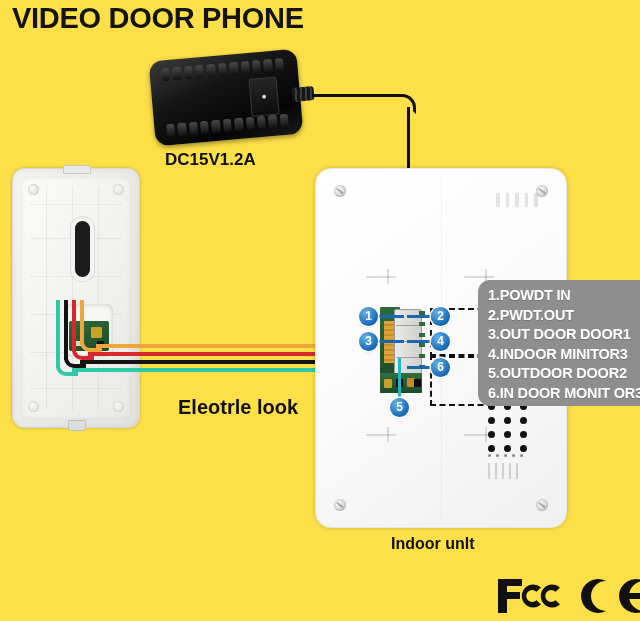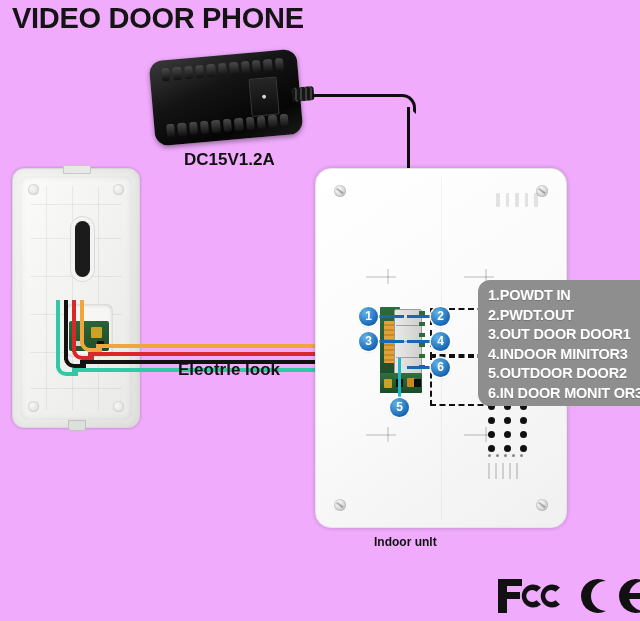--- a/index.html
+++ b/index.html
@@ -7,21 +7,21 @@
     padding: 0;
     background: #ffffff;
   }
   body {
     font-family: "Liberation Sans", sans-serif;
   }
   #page {
     position: relative;
     width: 640px;
     height: 621px;
-    background: #f0abfc;
+    background: #fde047;
     overflow: hidden;
   }
 
   
   .title-top {
     position: absolute;
     left: 12px;
     top: 2px;
     font-size: 29px;
     font-weight: bold;
@@ -41,24 +41,24 @@
   }
 
   
   .caption {
     position: absolute;
     font-size: 16px;
     font-weight: bold;
     color: #101010;
     white-space: nowrap;
   }
-  .caption.adapter  { left: 184px; top: 150px; font-size: 17px; }
-  .caption.lock     { left: 178px; top: 360px; font-size: 17px; }
+  .caption.adapter  { left: 165px; top: 150px; font-size: 17px; }
+  .caption.lock     { left: 178px; top: 396px; font-size: 20px; }
   .caption.outdoor  { left: 18px;  top: 446px; font-size: 17px; }
-  .caption.indoor   { left: 374px; top: 535px; font-size: 12px; }
+  .caption.indoor   { left: 391px; top: 535px; font-size: 16px; }
 
   
   .outdoor-unit {
     position: absolute;
     left: 12px;
     top: 168px;
     width: 126px;
     height: 258px;
     border-radius: 12px;
     background: linear-gradient(110deg,#f4f4f2 0%,#ededeb 40%,#e2e2e0 100%);

